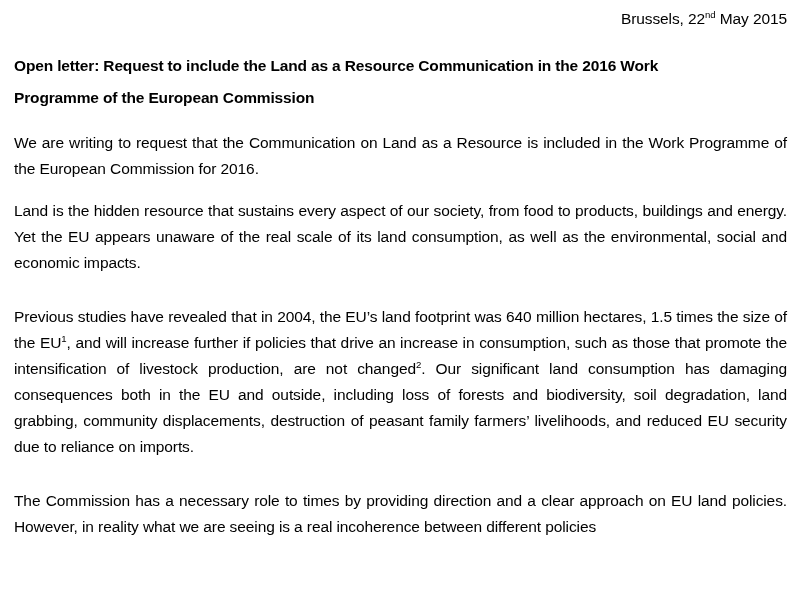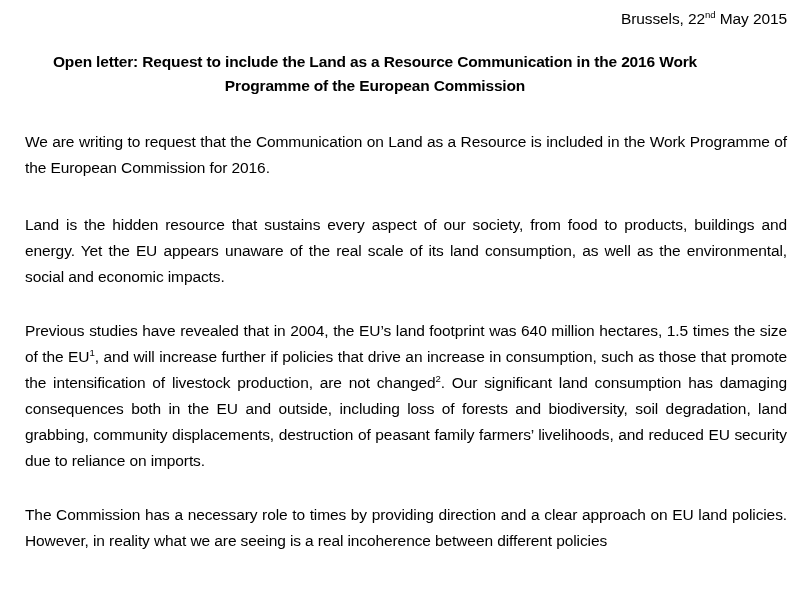--- a/index.html
+++ b/index.html
@@ -14,52 +14,52 @@
     font-family: "Liberation Sans", "DejaVu Sans", sans-serif;
     color: #000000;
     -webkit-font-smoothing: antialiased;
   }
   .page {
     position: relative;
     width: 800px;
     height: 600px;
     background: #ffffff;
     box-sizing: border-box;
-    padding: 0 13px 0 25px;
+    padding: 0 13px 0 14px;
     border-radius: 30px;
   }
   .date-line {
     text-align: right;
     font-size: 15.5px;
     line-height: 26px;
     padding-top: 6px;
     letter-spacing: -0.1px;
     white-space: nowrap;
   }
   .letter-title {
     font-weight: bold;
     font-size: 15.5px;
-    line-height: 24px;
+    line-height: 32px;
     margin-top: 18px;
-    text-align: center;
+    text-align: left;
     letter-spacing: -0.15px;
     max-width: 700px;
   }
   .salutation {
     font-size: 15.5px;
     line-height: 26px;
     margin-top: 49px;
     letter-spacing: -0.1px;
   }
   .body-par {
     font-size: 15.5px;
     line-height: 26px;
     text-align: justify;
     text-justify: inter-word;
-    margin-top: 31px;
+    margin-top: 16px;
     letter-spacing: -0.1px;
     hyphens: none;
   }
   .body-par.gap-large {
     margin-top: 28px;
   }
   sup {
     font-size: 0.62em;
     vertical-align: super;
     line-height: 0;

